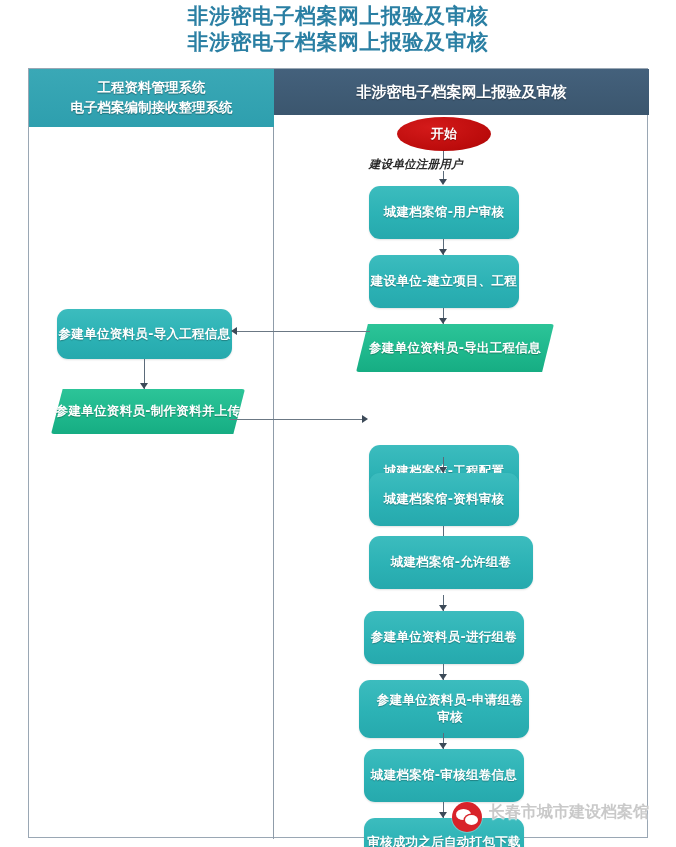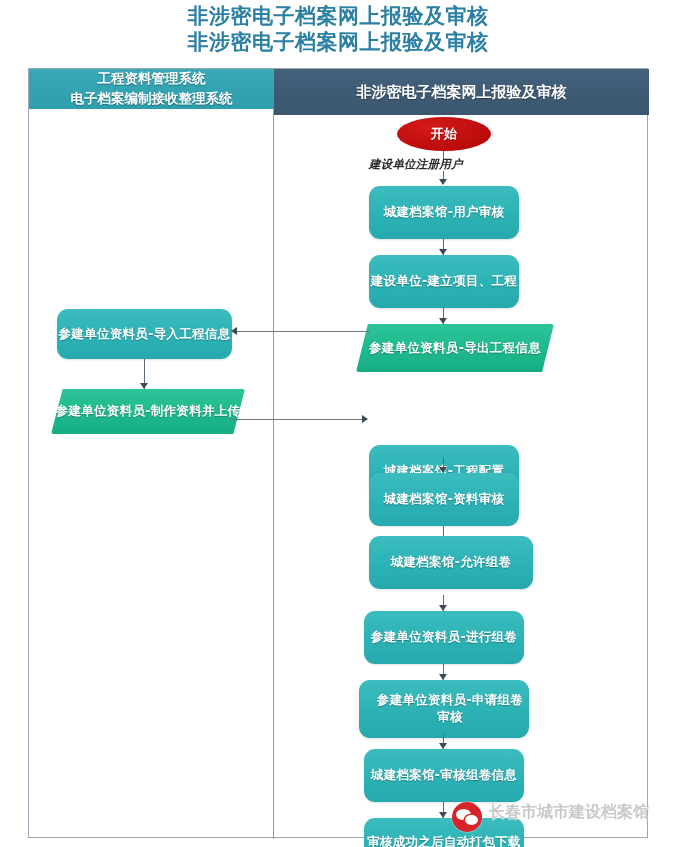--- a/index.html
+++ b/index.html
@@ -54,21 +54,21 @@
     box-sizing: border-box;
     display: flex;
     flex-direction: column;
     align-items: center;
     justify-content: center;
     color: #ffffff;
     font-weight: bold;
     text-shadow: 0 1px 1px rgba(0,0,0,0.35);
   }
   #head-left {
-    left: 0; width: 245px; height: 40px;
+    left: 0; width: 245px; height: 58px;
     background: linear-gradient(180deg,#3aa8b6 0%, #2e9fae 100%);
     font-size: 13.5px;
     line-height: 1.45;
   }
   #head-right {
     left: 245px; width: 375px; height: 46px;
     background: linear-gradient(180deg,#44617c 0%, #3b566e 100%);
     font-size: 15px;
   }
 

